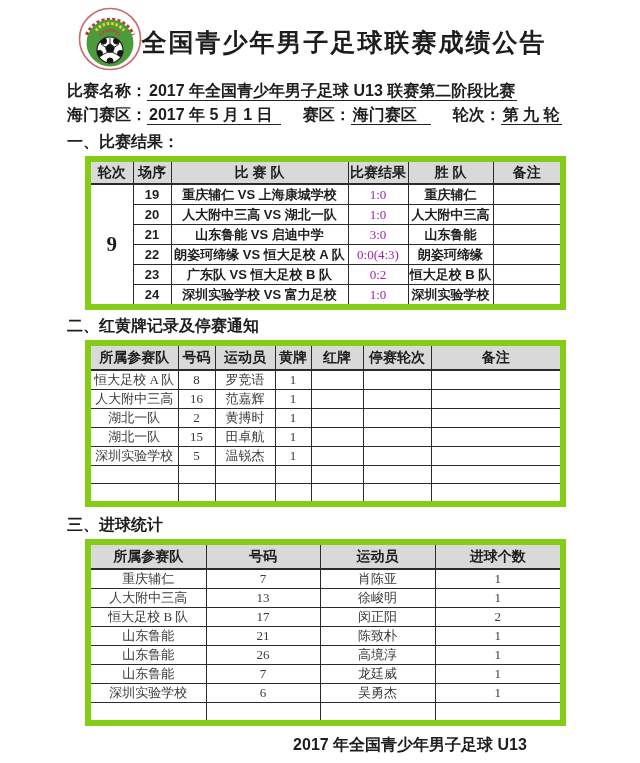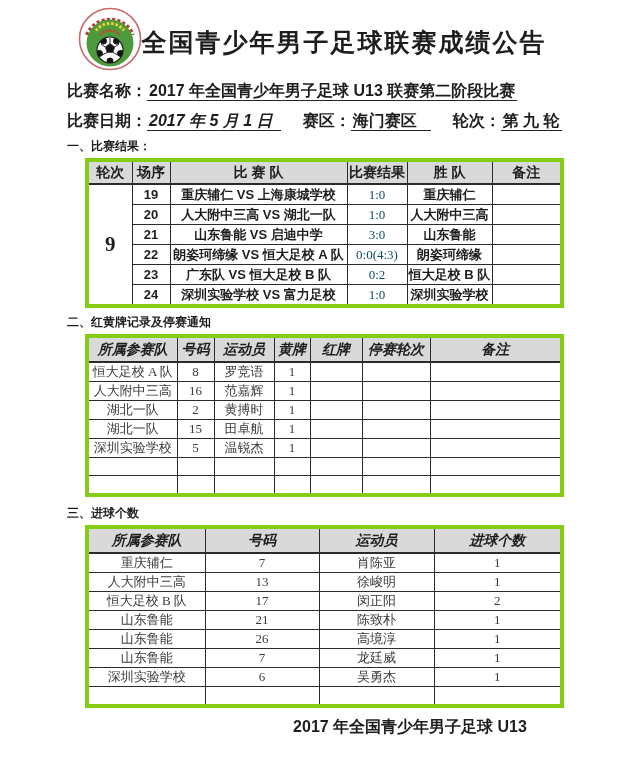--- a/index.html
+++ b/index.html
@@ -12,52 +12,52 @@
   
   .doc-header{position:relative;height:72px;}
   .logo{position:absolute;left:77px;top:7px;width:66px;height:64px;}
   .doc-title{
     margin:0;padding:26px 0 0 48px;text-align:center;
     font-size:25px;font-weight:bold;letter-spacing:2px;white-space:nowrap;
   }
 
   
   .meta{margin:8px 0 0 67px;font-size:16px;font-weight:bold;line-height:22px;white-space:nowrap;}
-  .meta-line{margin-top:8px;}
+  .meta-line{margin-top:2px;}
   .u{border-bottom:1.5px solid #222;padding:0 2px 1px 2px;}
   .u.pad-r{padding-right:14px;}
-  .u.pad-s{padding-right:8px;font-style:italic;}
+  .u.pad-s{padding-right:8px;}
   .gap{display:inline-block;width:22px;}
 
   
-  .section-heading{margin:6px 0 0 67px;font-size:12px;font-weight:bold;}
+  .section-heading{margin:6px 0 0 67px;font-size:16px;font-weight:bold;}
   .section-heading.mt8{margin-top:8px;}
 
   
   table{
     border-collapse:collapse;table-layout:fixed;margin:3px 0 0 85px;
-    border:4px solid #84cc16;text-align:center;
+    border:6px solid #84cc16;text-align:center;
   }
   th{
     background:#d9d9d9;border:1px solid #2b2b2b;border-bottom:2px solid #2b2b2b;
     font-size:14px;font-weight:bold;height:21px;padding:0;white-space:nowrap;overflow:hidden;
   }
   td{
     border:1px solid #2b2b2b;font-size:13px;height:19px;padding:0 1px;
     white-space:nowrap;overflow:hidden;
   }
-  .t2 th,.t3 th{height:23px;font-style:italic;}
+  .t2 th,.t3 th{height:23px;}
   .t2 td{height:17px;}
   .t3 td{height:17px;}
 
   
   .t1 td.no{font-weight:bold;}
   .t1 td.match{font-weight:bold;}
   .t1 td.winner{font-weight:bold;}
-  .t1 td.score{font-family:"Liberation Serif","DejaVu Serif",serif;color:#0c4a6e;}
+  .t1 td.score{font-family:"Liberation Serif","DejaVu Serif",serif;color:#a21caf;}
   .t1 td.round{font-size:21px;font-weight:bold;font-family:"Liberation Serif","DejaVu Serif",serif;}
 
   
   .t2 td,.t3 td{font-family:"Liberation Serif","DejaVu Serif",serif;color:#3a3a3a;font-size:13px;}
 
   
   .doc-footer{
     margin:8px 0 0 190px;width:440px;text-align:center;
     font-size:16px;font-weight:bold;line-height:21px;white-space:nowrap;
   }
@@ -97,21 +97,21 @@
       </g>
     </svg>
     <h1 class="doc-title">全国青少年男子足球联赛成绩公告</h1>
   </div>
 
   <div class="meta">
     <div class="meta-line">
       <span>比赛名称：</span><span class="u">2017 年全国青少年男子足球 U13 联赛第二阶段比赛</span>
     </div>
     <div class="meta-line">
-      <span>比赛日期：</span><span class="u pad-s">2017 年 5 月 1 日</span><span class="gap"></span><span>赛区：</span><span class="u pad-r">海门赛区</span><span class="gap"></span><span>轮次：</span><span class="u">第 九 轮</span>
+      <span>海门赛区：</span><span class="u pad-s">2017 年 5 月 1 日</span><span class="gap"></span><span>赛区：</span><span class="u pad-r">海门赛区</span><span class="gap"></span><span>轮次：</span><span class="u">第 九 轮</span>
     </div>
   </div>
 
   <div class="section-heading">一、比赛结果：</div>
 
   <table class="t1">
     <colgroup>
       <col style="width:45px">
         <col style="width:38px">
         <col style="width:177px">
@@ -259,21 +259,21 @@
           <td class="num"></td>
           <td class="player"></td>
           <td class="yellow"></td>
           <td class="red"></td>
           <td class="ban"></td>
           <td class="note"></td>
         </tr>
       </tbody>
   </table>
 
-  <div class="section-heading mt8">三、进球个数</div>
+  <div class="section-heading mt8">三、进球统计</div>
 
   <table class="t3">
     <colgroup>
       <col style="width:118px">
         <col style="width:114px">
         <col style="width:115px">
         <col style="width:128px">
     </colgroup>
     <thead>
         <tr>

